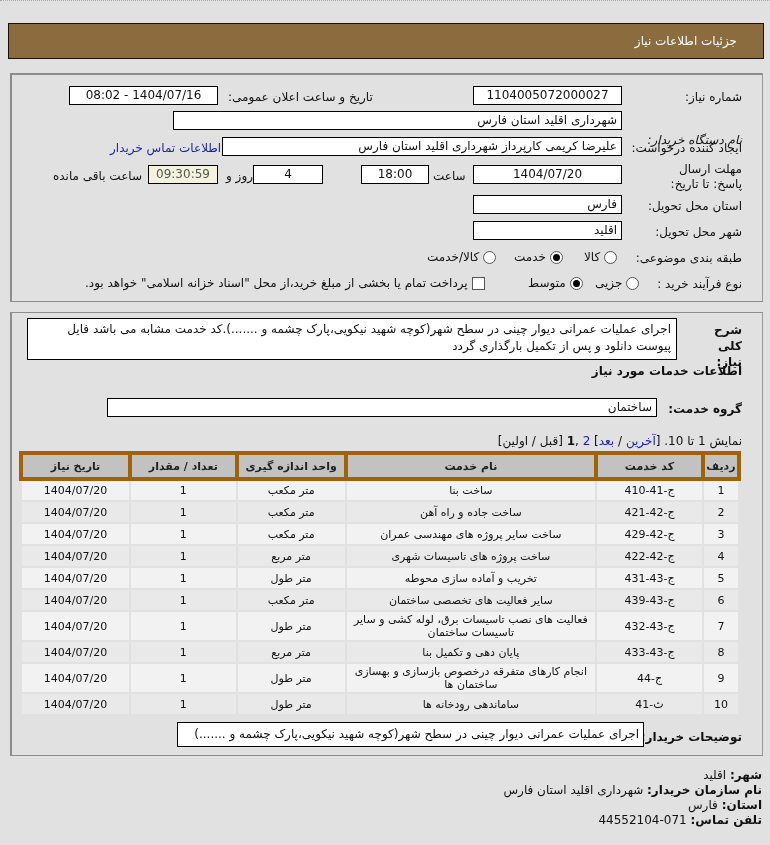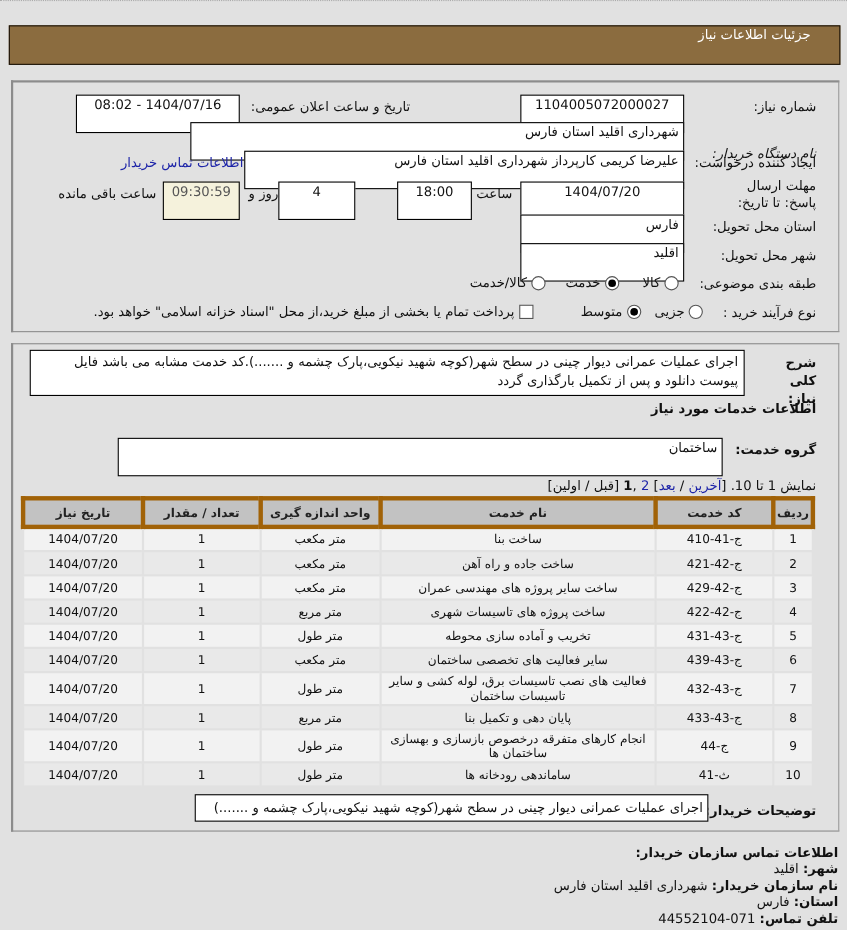--- a/index.html
+++ b/index.html
@@ -10,32 +10,32 @@
     font-size: 12px;
     color: #111;
     direction: rtl;
     position: relative;
   }
   .topline { position:absolute; top:0; left:0; right:0; height:2px; border-top:1px dotted #aaa; }
   .title-bar {
     position: absolute; left: 8px; top: 23px; width: 756px; height: 36px;
     background: #8b6c3f; border: 1px solid #1a1208;
     color: #fff; font-size: 12px;
-    display: flex; align-items: flex-start; padding-right: 26px;
+    display: flex; align-items: center; padding-right: 26px;
   }
   .panel {
     position: absolute; left: 10px; width: 753px;
     border: 1px solid #8c8c8c; border-right-color: #9a9a9a;
     background: #e1e1e1;
   }
   .panel1 { top: 73px; height: 229px; border-top: 2px solid #8c8c8c; border-left:2px solid #8c8c8c; }
   .panel2 { top: 312px; height: 444px; border-left:2px solid #8c8c8c; }
   .box {
     position: absolute; background: #fff; border: 1px solid #000;
-    height: 35px; font-size: 12px; line-height: 17px; padding: 0 4px; white-space: nowrap; overflow: hidden;
+    height: 19px; font-size: 12px; line-height: 17px; padding: 0 4px; white-space: nowrap; overflow: hidden;
   }
   .box.center { text-align: center; }
   .box.yellow { background: #f5f2dc; color: #555; }
   .lbl { position: absolute; white-space: nowrap; font-size: 12px; }
   .link { color: #1d24a8; cursor: pointer; }
   .radio {
     display: inline-block; width: 13px; height: 13px; border-radius: 50%;
     border: 1px solid #555; background: #fff; vertical-align: middle; position: relative;
   }
   .radio.on::after {
@@ -212,18 +212,17 @@
       <td>1</td>
       <td>1404/07/20</td>
     </tr>
   </tbody>
 </table>
 
 <span class="lbl bold" style="right:28px; top:730px;">توضیحات خریدار:</span>
 <div class="box" style="left:177px; top:722px; width:467px; height:25px; line-height:23px; text-align:right;">اجرای عملیات عمرانی دیوار چینی در سطح شهر(کوچه شهید نیکویی،پارک چشمه و .......)</div>
 
 <div class="contact">
-  <div class="bold">اطلاعات تماس سازمان خریدار:</div>
   <div><span class="bold">شهر:</span> <span>اقلید</span></div>
   <div><span class="bold">نام سازمان خریدار:</span> <span>شهرداری اقلید استان فارس</span></div>
   <div><span class="bold">استان:</span> <span>فارس</span></div>
   <div><span class="bold">تلفن تماس:</span> <span>071-44552104</span></div>
 </div>
 
 </body></html>

